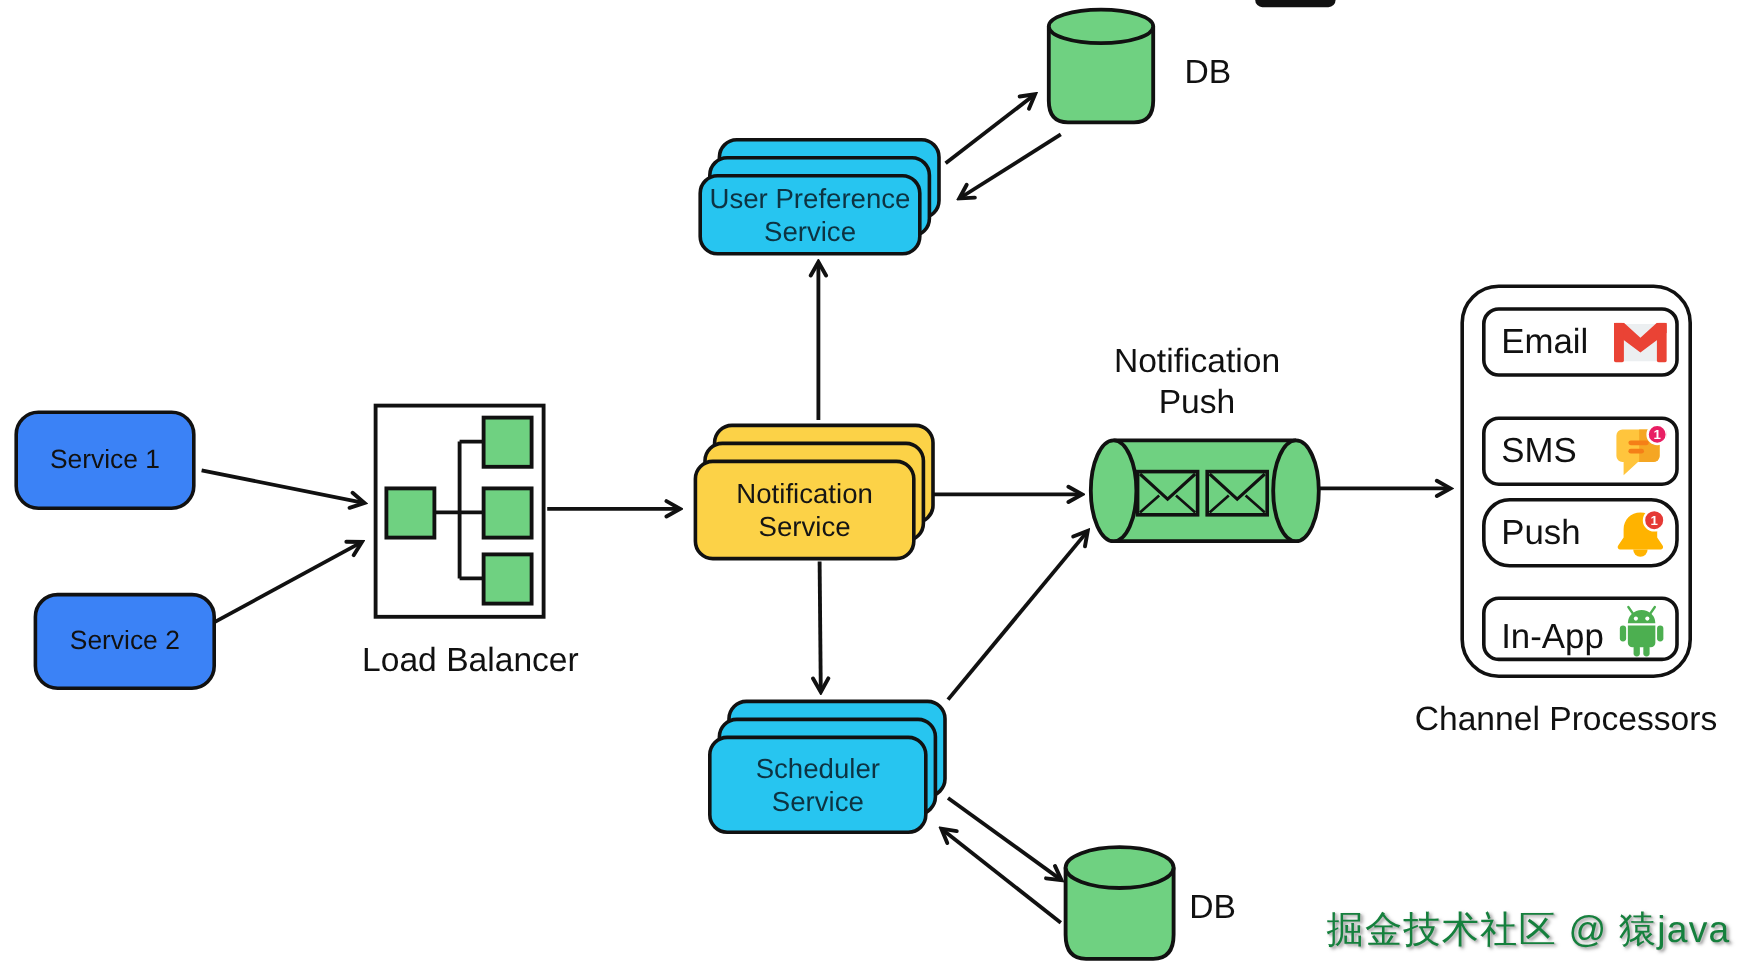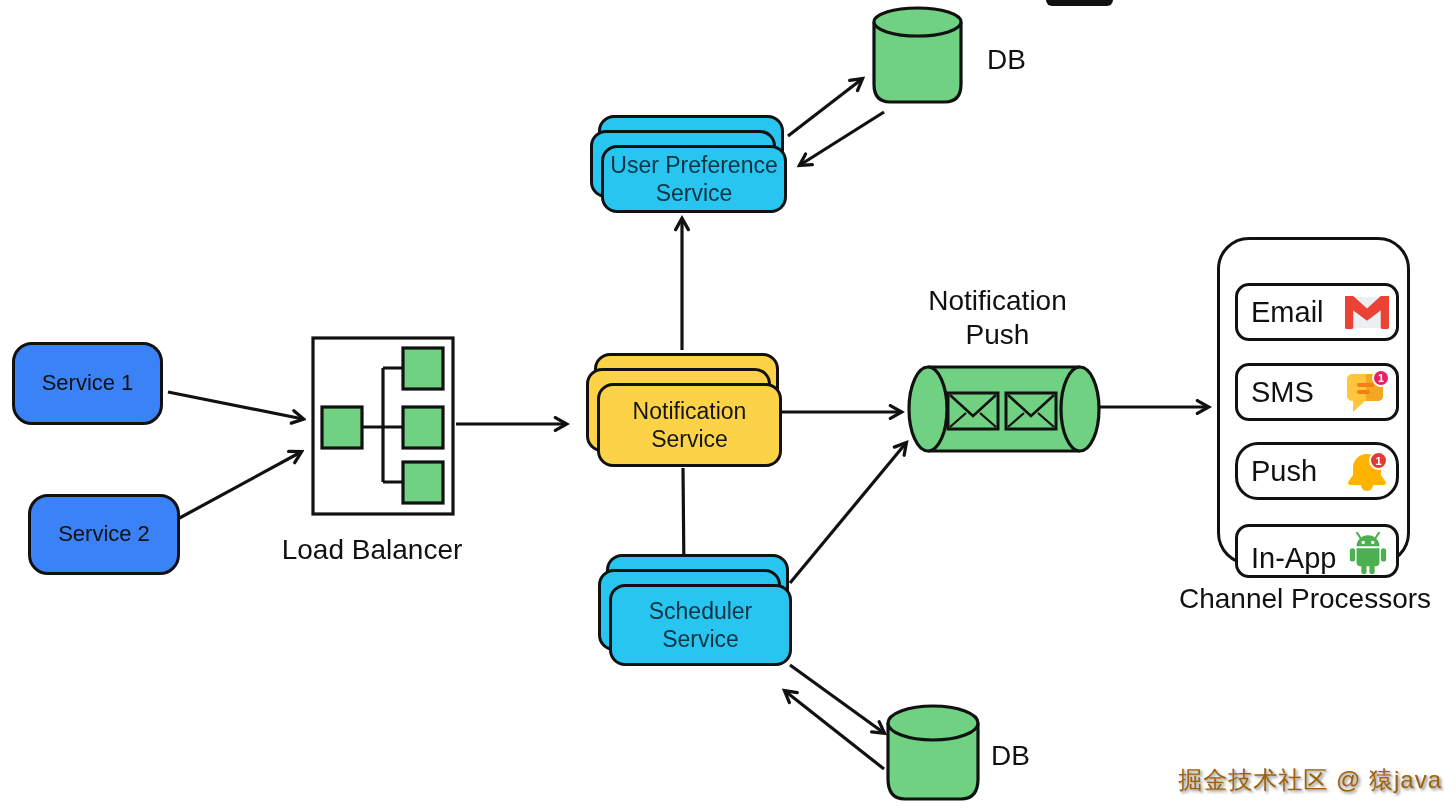--- a/index.html
+++ b/index.html
@@ -20,46 +20,46 @@
   .fill-yellow{background:#3b82f6;}
 
   
   .stack{position:absolute;}
   .layer{
     position:absolute;left:0;top:0;width:100%;height:100%;box-sizing:border-box;
     border:3.5px solid #111;border-radius:16px;
   }
   .layer.front{
     display:flex;flex-direction:column;align-items:center;justify-content:center;
-    text-align:center;font-size:23px;line-height:1.22;margin-left:19px;
+    text-align:center;font-size:23px;line-height:1.22;
   }
   .stack--blue .layer{background:#27C5F0;}
   .stack--blue .layer.front{color:#0d3342;}
   .stack--yellow .layer{background:#FCD247;}
   .stack--yellow .layer.front{color:#151515;}
 
   .diagram-label{position:absolute;text-align:center;font-size:28px;color:#111;line-height:1.22;}
   .db-label{position:absolute;font-size:28px;color:#111;}
 
   
   .panel{
     position:absolute;left:1217px;top:237px;width:193px;height:328px;box-sizing:border-box;
     background:#fff;border:3.5px solid #111;border-radius:32px;
   }
   .channel-item{
     position:absolute;left:15px;width:164px;box-sizing:border-box;
     border:3px solid #111;border-radius:14px;background:#fff;
     display:flex;align-items:center;justify-content:space-between;
-    padding:0 7px 0 13px;font-size:29px;color:#111;margin-top:27px;
+    padding:0 7px 0 13px;font-size:29px;color:#111;
   }
   .channel-item .icon{display:flex;align-items:center;}
 
   .watermark{
-    position:absolute;right:14px;bottom:14px;font-size:24px;
-    color:#a16207;text-shadow:1px 1px 0 #bfbfbf,2px 2px 3px rgba(110,110,110,.8);
+    position:absolute;right:14px;bottom:14px;font-size:31px;
+    color:#15803d;text-shadow:1px 1px 0 #bfbfbf,2px 2px 3px rgba(110,110,110,.8);
     letter-spacing:1px;white-space:nowrap;
   }
 </style>
 </head>
 <body>
 
 <div class="canvas">
 
   <svg class="overlay" viewBox="0 0 1456 810">
     <defs>
@@ -139,30 +139,30 @@
 
   <div class="stack stack--yellow" style="left:578px;top:353px;width:185px;height:84px;">
     <div class="layer" style="transform:translate(16px,0);"></div>
     <div class="layer" style="transform:translate(8px,15px);"></div>
     <div class="layer front" style="transform:translate(0,30px);">
       <div>Notification</div>
       <div>Service</div>
     </div>
   </div>
 
-  <div class="stack stack--blue" style="left:590px;top:554px;width:183px;height:82px;">
+  <div class="stack stack--blue" style="left:590px;top:583px;width:183px;height:82px;">
     <div class="layer" style="transform:translate(16px,0);"></div>
     <div class="layer" style="transform:translate(8px,15px);"></div>
     <div class="layer front" style="transform:translate(0,30px);">
       <div>Scheduler</div>
       <div>Service</div>
     </div>
   </div>
 
-  <div class="diagram-label" style="left:272px;top:533px;width:200px;">Load Balancer</div>
+  <div class="diagram-label" style="left:292px;top:533px;width:200px;">Load Balancer</div>
 
   <div class="diagram-label" style="left:895px;top:284px;width:205px;">
     <div>Notification</div>
     <div>Push</div>
   </div>
 
   <div class="db-label" style="left:987px;top:44px;">DB</div>
   <div class="db-label" style="left:991px;top:740px;">DB</div>
 
   <div class="panel">
@@ -172,21 +172,21 @@
       <span class="icon">
         <svg width="44" height="33" viewBox="0 0 48 36">
           <rect x="1" y="1" width="46" height="34" rx="3" fill="#eceff1"></rect>
           <polygon points="0,0 9,0 24,13.5 39,0 48,0 48,9 24,27 0,9" fill="#EA4335"></polygon>
           <rect x="0" y="0" width="9" height="36" rx="2" fill="#EA4335"></rect>
           <rect x="39" y="0" width="9" height="36" rx="2" fill="#EA4335"></rect>
         </svg>
       </span>
     </div>
 
-    <div class="channel-item" style="top:96px;height:58px;">
+    <div class="channel-item" style="top:107px;height:58px;">
       <span>SMS</span>
       <span class="icon">
         <svg width="44" height="44" viewBox="0 0 44 44">
           <path d="M7,4 h26 a5,5 0 0 1 5,5 v17 a5,5 0 0 1 -5,5 h-13 l-12,11 v-11 h-1 a5,5 0 0 1 -5,-5 V9 a5,5 0 0 1 5,-5 z" fill="#FFC53D"></path>
           <path d="M21,4 h12 a5,5 0 0 1 5,5 v17 a5,5 0 0 1 -5,5 h-12 z" fill="#F5A623"></path>
           <rect x="12" y="13" width="17" height="4" rx="2" fill="#F57F17"></rect>
           <rect x="12" y="20" width="13" height="4" rx="2" fill="#F57F17"></rect>
           <circle cx="36" cy="8" r="8" fill="#E91E63" stroke="#fff" stroke-width="2"></circle>
           <text x="36" y="12" text-anchor="middle" font-size="11" font-weight="bold" fill="#fff">1</text>
         </svg>

